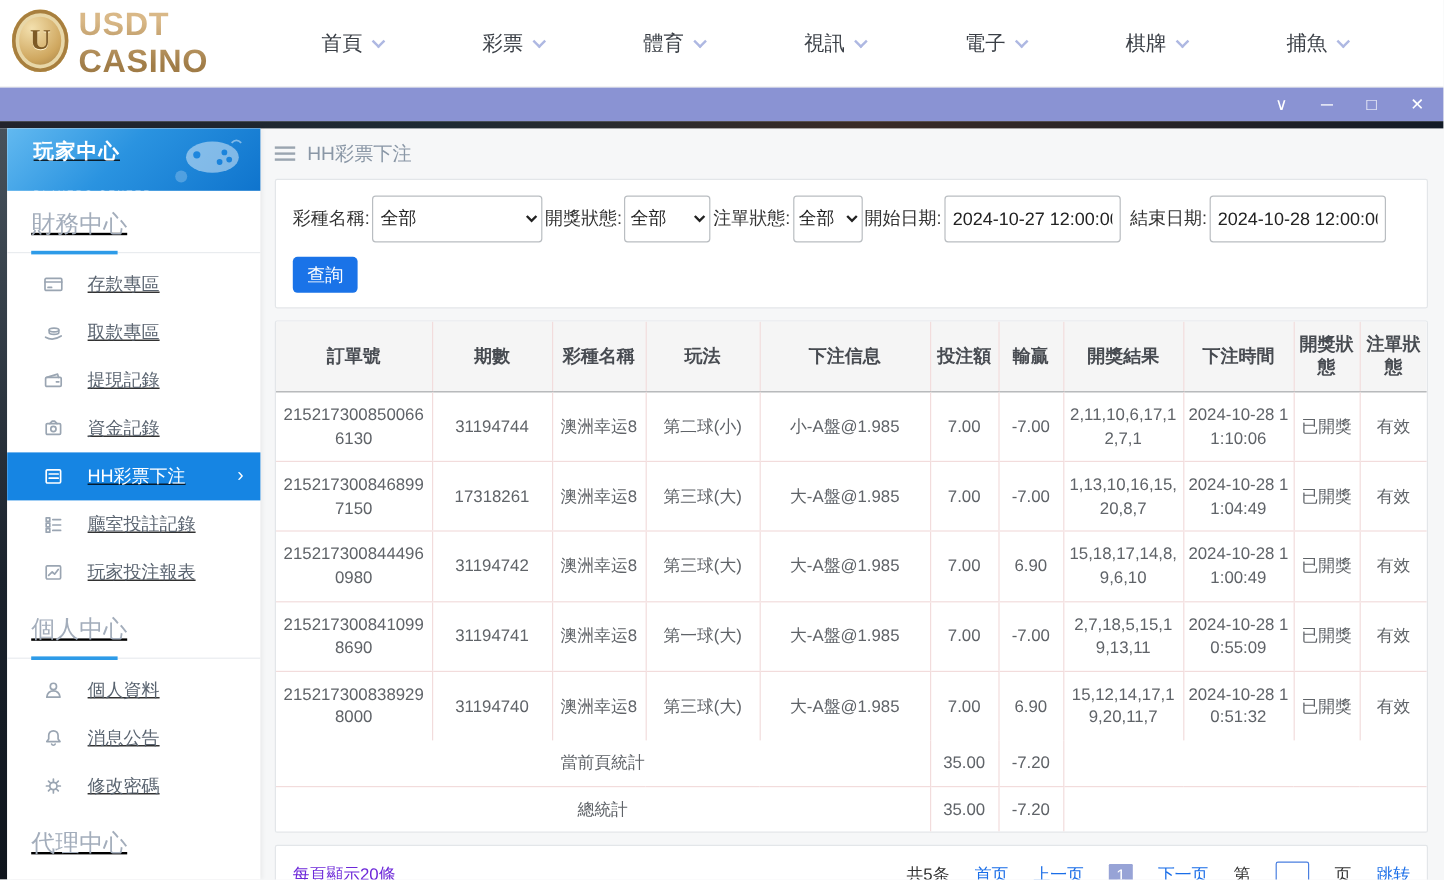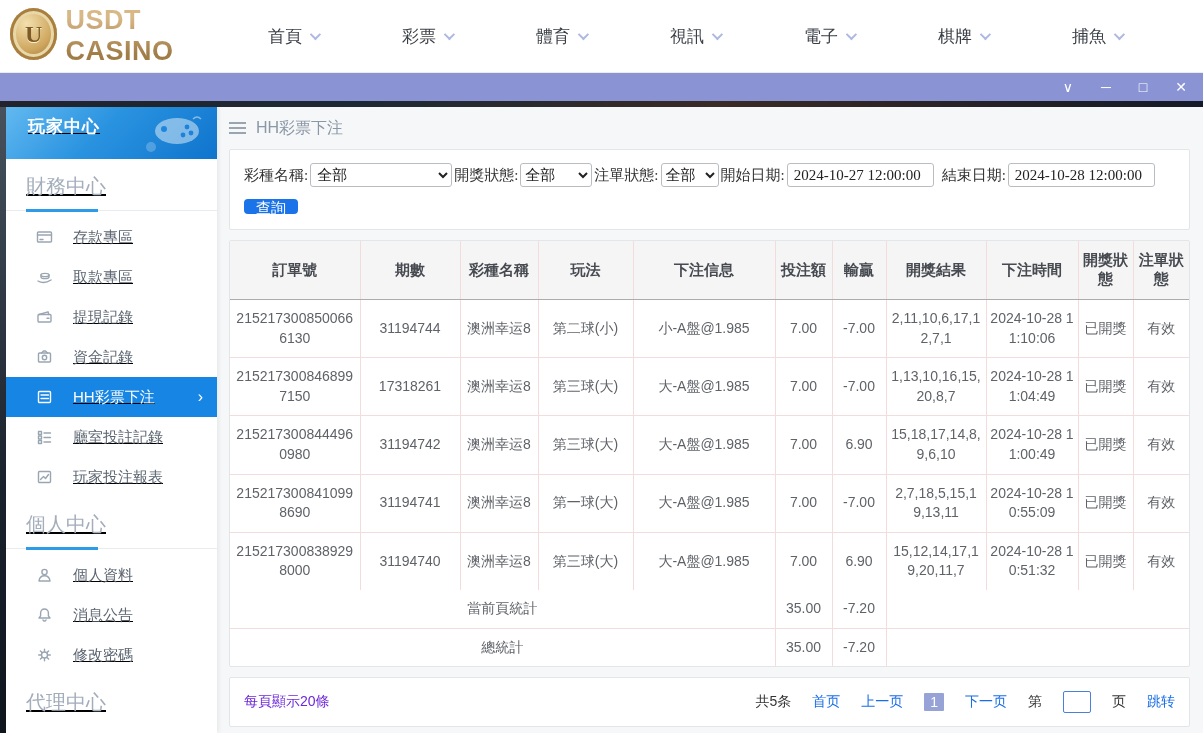--- a/index.html
+++ b/index.html
@@ -47,28 +47,28 @@
   .sb-item.active .item-arrow { position:absolute; right:14px; color:#fff; font-size:16px; }
 
   
   .main { flex:1; padding:0 13px 0 12px; }
   .breadcrumb { height:42px; display:flex; align-items:center; gap:10px; color:#8a97a6; font-size:16px; }
   .hamburger { display:inline-flex; flex-direction:column; gap:3px; cursor:pointer; }
   .hamburger i { width:17px; height:2px; background:#9aa5b0; }
 
   .panel { background:#fff; border:1px solid #e3e6e9; border-radius:2px; }
   .filter-panel { padding:13px 14px 12px; margin-bottom:10px; }
-  .filter-row { display:flex; align-items:center; gap:2px; font-size:15px; color:#333; flex-wrap:nowrap;font-family:Liberation Serif, serif; }
+  .filter-row { display:flex; align-items:center; gap:2px; font-size:15px; color:#333; flex-wrap:nowrap; }
   .filter-row label { white-space:nowrap; }
-  select, .date-input { height:24px; border:1px solid #b9bdc1; border-radius:3px; background:#fff; font-size:15px; color:#222; font-family:inherit; }
+  select, .date-input { height:39px; border:1px solid #b9bdc1; border-radius:3px; background:#fff; font-size:15px; color:#222; font-family:inherit; }
   .sel-lottery { width:142px; padding:0 2px; }
   .sel-draw { width:72px; }
   .sel-order { width:58px; }
   .date-input { width:147px; padding:0 6px; margin-right:6px; }
-  .btn-search { margin-top:12px; width:54px; height:15px; background:#1a73e8; color:#fff; border:none; border-radius:4px; font-size:15px; cursor:pointer; font-family:inherit; }
+  .btn-search { margin-top:12px; width:54px; height:30px; background:#1a73e8; color:#fff; border:none; border-radius:4px; font-size:15px; cursor:pointer; font-family:inherit; }
 
   
   .table-panel { margin-bottom:10px; overflow:hidden; }
   table { width:100%; border-collapse:collapse; table-layout:fixed; }
   th { background:#f5f5f5; padding:10px 3px; font-size:15px; color:#474b51; font-weight:bold;
        border-left:1px solid #f2dcdc; border-bottom:1px solid #aaacae; }
   td { padding:9px 3px; text-align:center; font-size:14px; color:#5f6368;
        border-left:1px solid #f2dcdc; border-bottom:1px solid #f2dcdc; word-break:break-all; line-height:1.4; }
   th:first-child, td:first-child { border-left:none; }
   tbody tr:last-child td, .sumbody tr:last-child td { border-bottom:none; }

